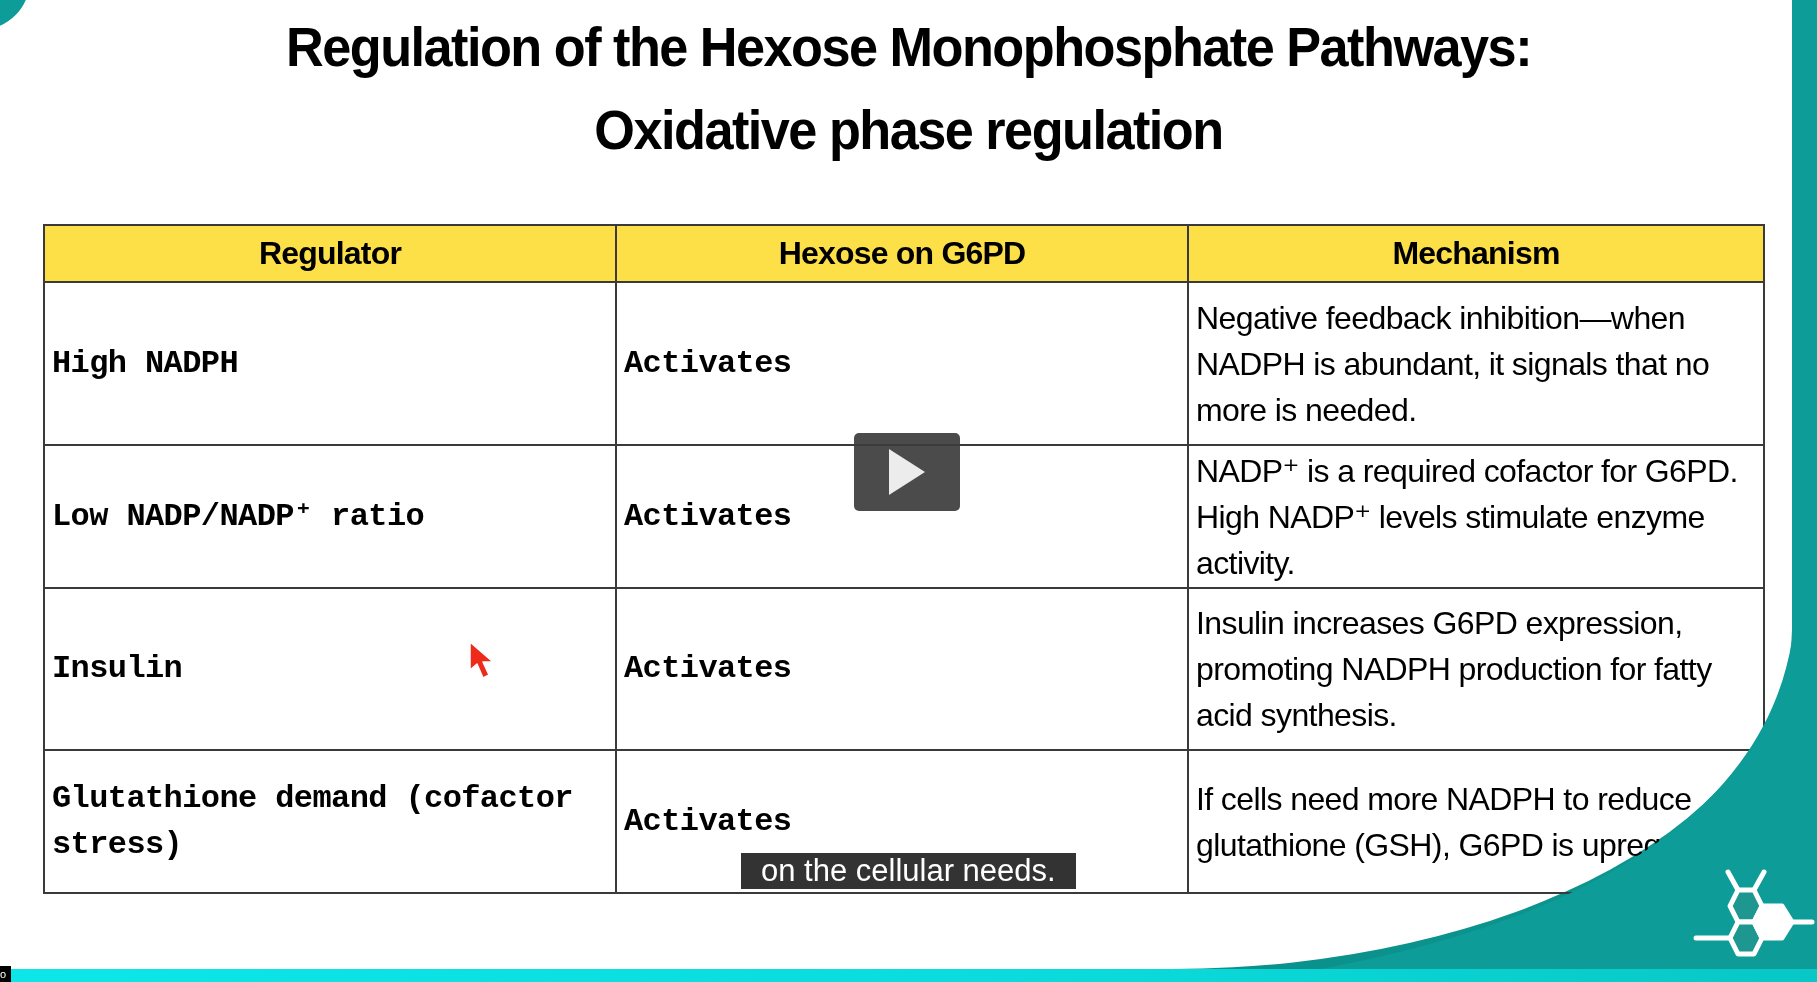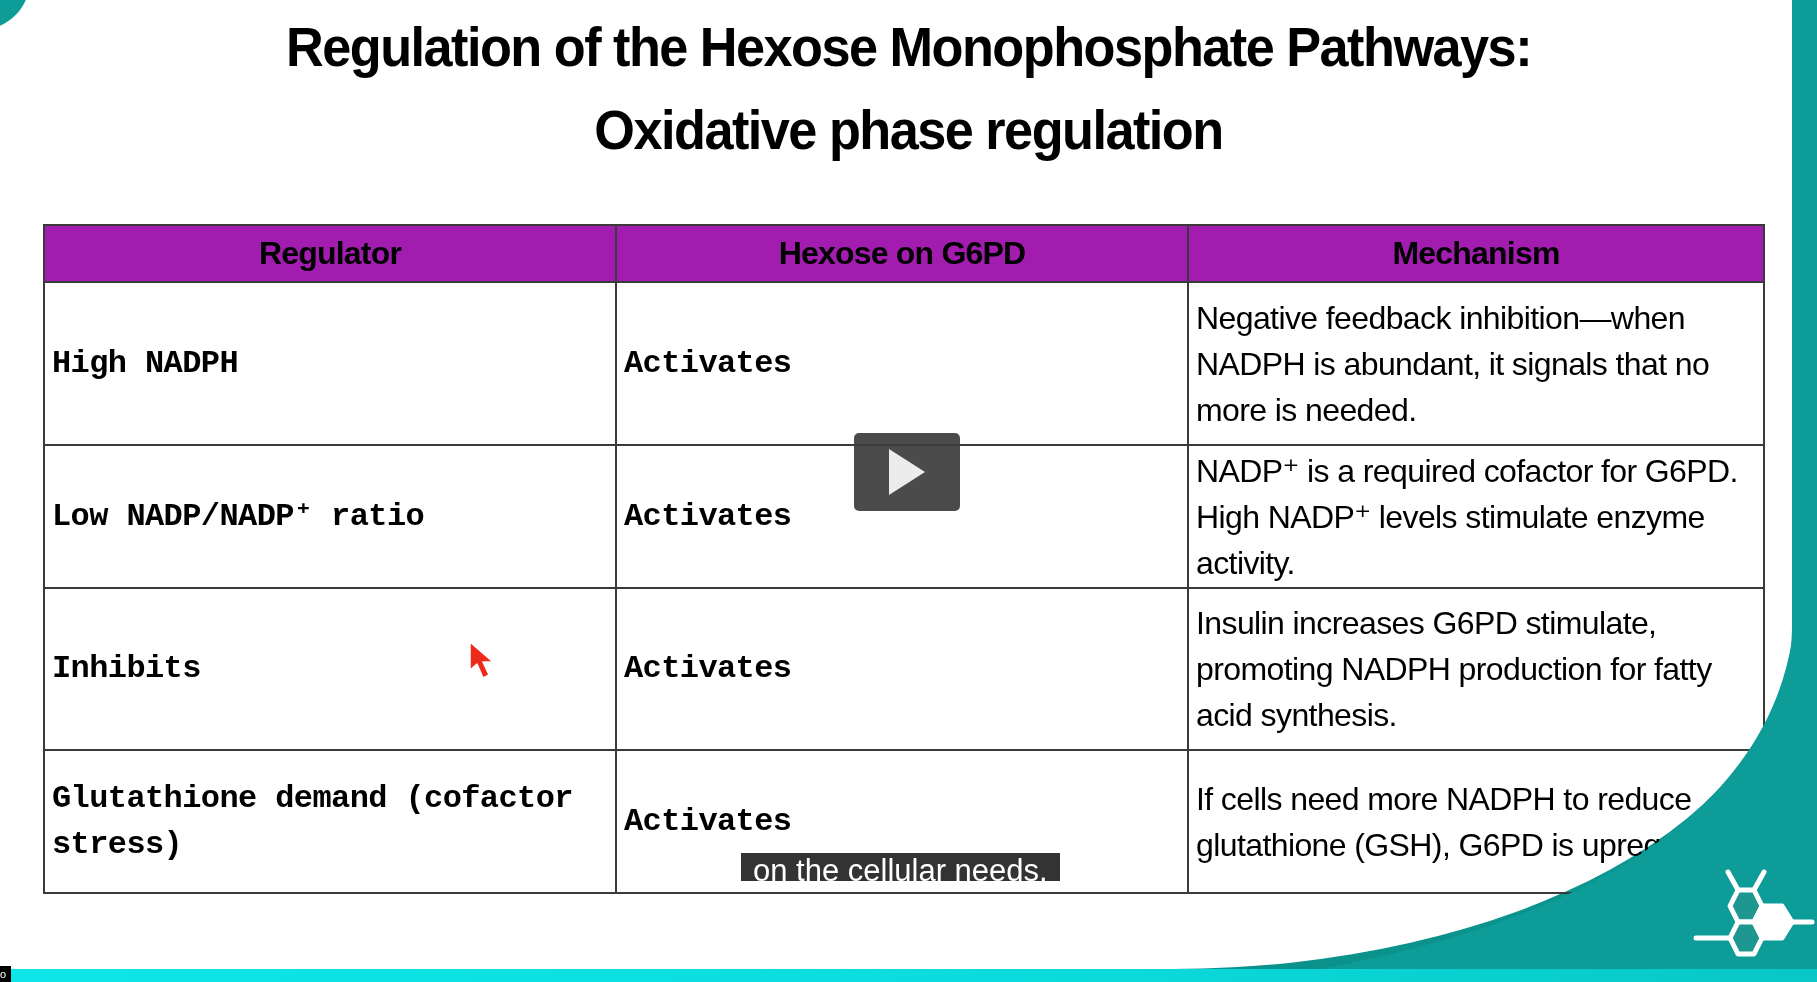--- a/index.html
+++ b/index.html
@@ -40,21 +40,21 @@
       width: 1720px; border-collapse: collapse;
       table-layout: fixed;
     }
     table.reg th, table.reg td {
       border: 2px solid #3a3a3a;
       color: #000;
       vertical-align: middle;
       padding: 0 7px;
     }
     table.reg th {
-      background: #a21caf; height: 55px;
+      background: #fde047; height: 55px;
       font-weight: bold; font-size: 32px; text-align: center;
       letter-spacing: -0.8px;
     }
     table.reg td { font-size: 32px; line-height: 46px; letter-spacing: -0.6px; margin-top: 32px; }
     table.reg td.bold { font-weight: bold; font-family: Liberation Mono, monospace; }
     .col1 { width: 572px; }
     .col2 { width: 572px; }
     .col3 { width: 576px; }
     tr.r1 td { height: 161px; }
     tr.r2 td { height: 141px; }
@@ -67,22 +67,22 @@
     }
 
     .play-button {
       position: absolute; left: 854px; top: 433px; width: 106px; height: 78px;
       background: rgba(60,60,60,0.92); border-radius: 5px;
       display: flex; align-items: center; justify-content: center; cursor: pointer;
     }
     .play-button svg { display: block; }
 
     .caption {
-      position: absolute; left: 741px; top: 853px; height: 28px;
-      padding: 0 12px; background: #333333; color: #ffffff;
+      position: absolute; left: 741px; top: 853px; height: 36px;
+      padding: 0 20px; background: #333333; color: #ffffff;
       font-family: "Liberation Sans", sans-serif; font-size: 31px; line-height: 36px;
       white-space: nowrap;
     }
 
     .cursor { position: absolute; left: 468px; top: 640px; width: 30px; height: 46px; }
     .logo { position: absolute; left: 1692px; top: 866px; width: 125px; height: 105px; }
     .corner-tag {
       position: absolute; left: 0; top: 966px; width: 11px; height: 16px;
       background: #000; color: #fff; font-size: 11px; line-height: 16px; overflow: hidden;
     }
@@ -117,23 +117,23 @@
       <td class="bold">High NADPH</td>
       <td class="bold">Activates</td>
       <td>Negative feedback inhibition—when NADPH is abundant, it signals that no more is needed.</td>
     </tr>
     <tr class="r2">
       <td class="bold">Low NADP/NADP⁺ ratio</td>
       <td class="bold">Activates</td>
       <td>NADP⁺ is a required cofactor for G6PD. High NADP⁺ levels stimulate enzyme activity.</td>
     </tr>
     <tr class="r3">
-      <td class="bold">Inhibits</td>
+      <td class="bold">Insulin</td>
       <td class="bold">Activates</td>
-      <td>Insulin increases G6PD stimulate, promoting NADPH production for fatty acid synthesis.</td>
+      <td>Insulin increases G6PD expression, promoting NADPH production for fatty acid synthesis.</td>
     </tr>
     <tr class="r4">
       <td class="bold">Glutathione demand (cofactor stress)</td>
       <td class="bold">Activates</td>
       <td>If cells need more NADPH to reduce glutathione (GSH), G6PD is upregulated.</td>
     </tr>
   </tbody>
 </table>
 
 <svg class="teal-overlay" viewBox="0 0 1817 969" preserveAspectRatio="none">

